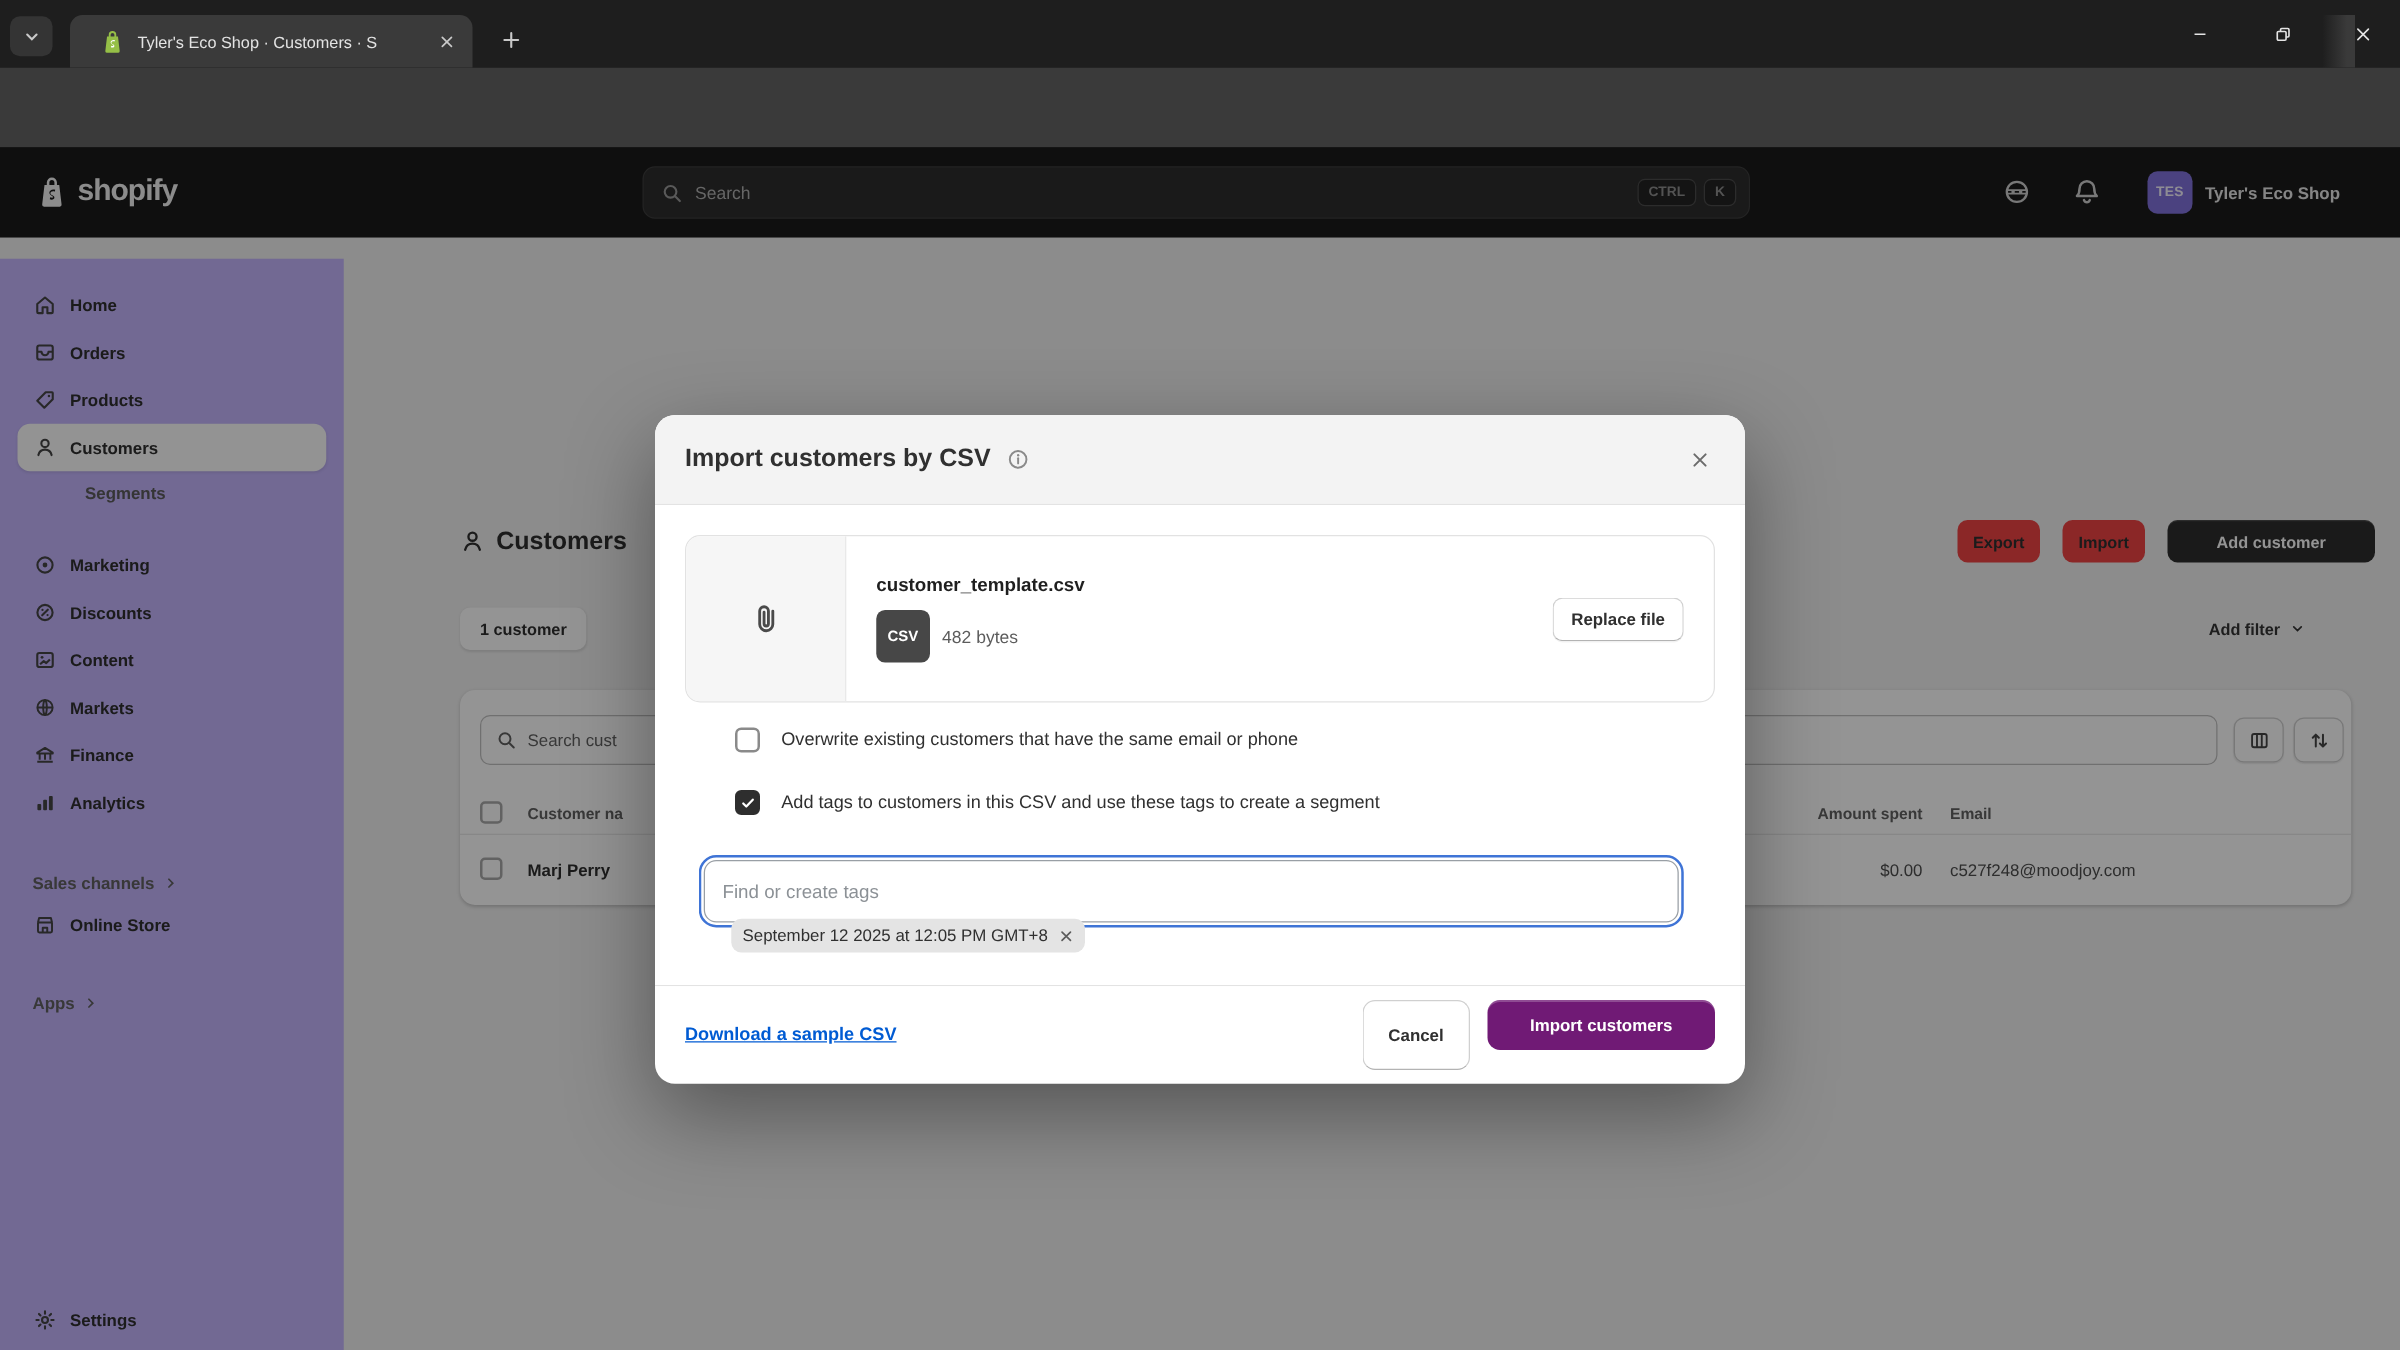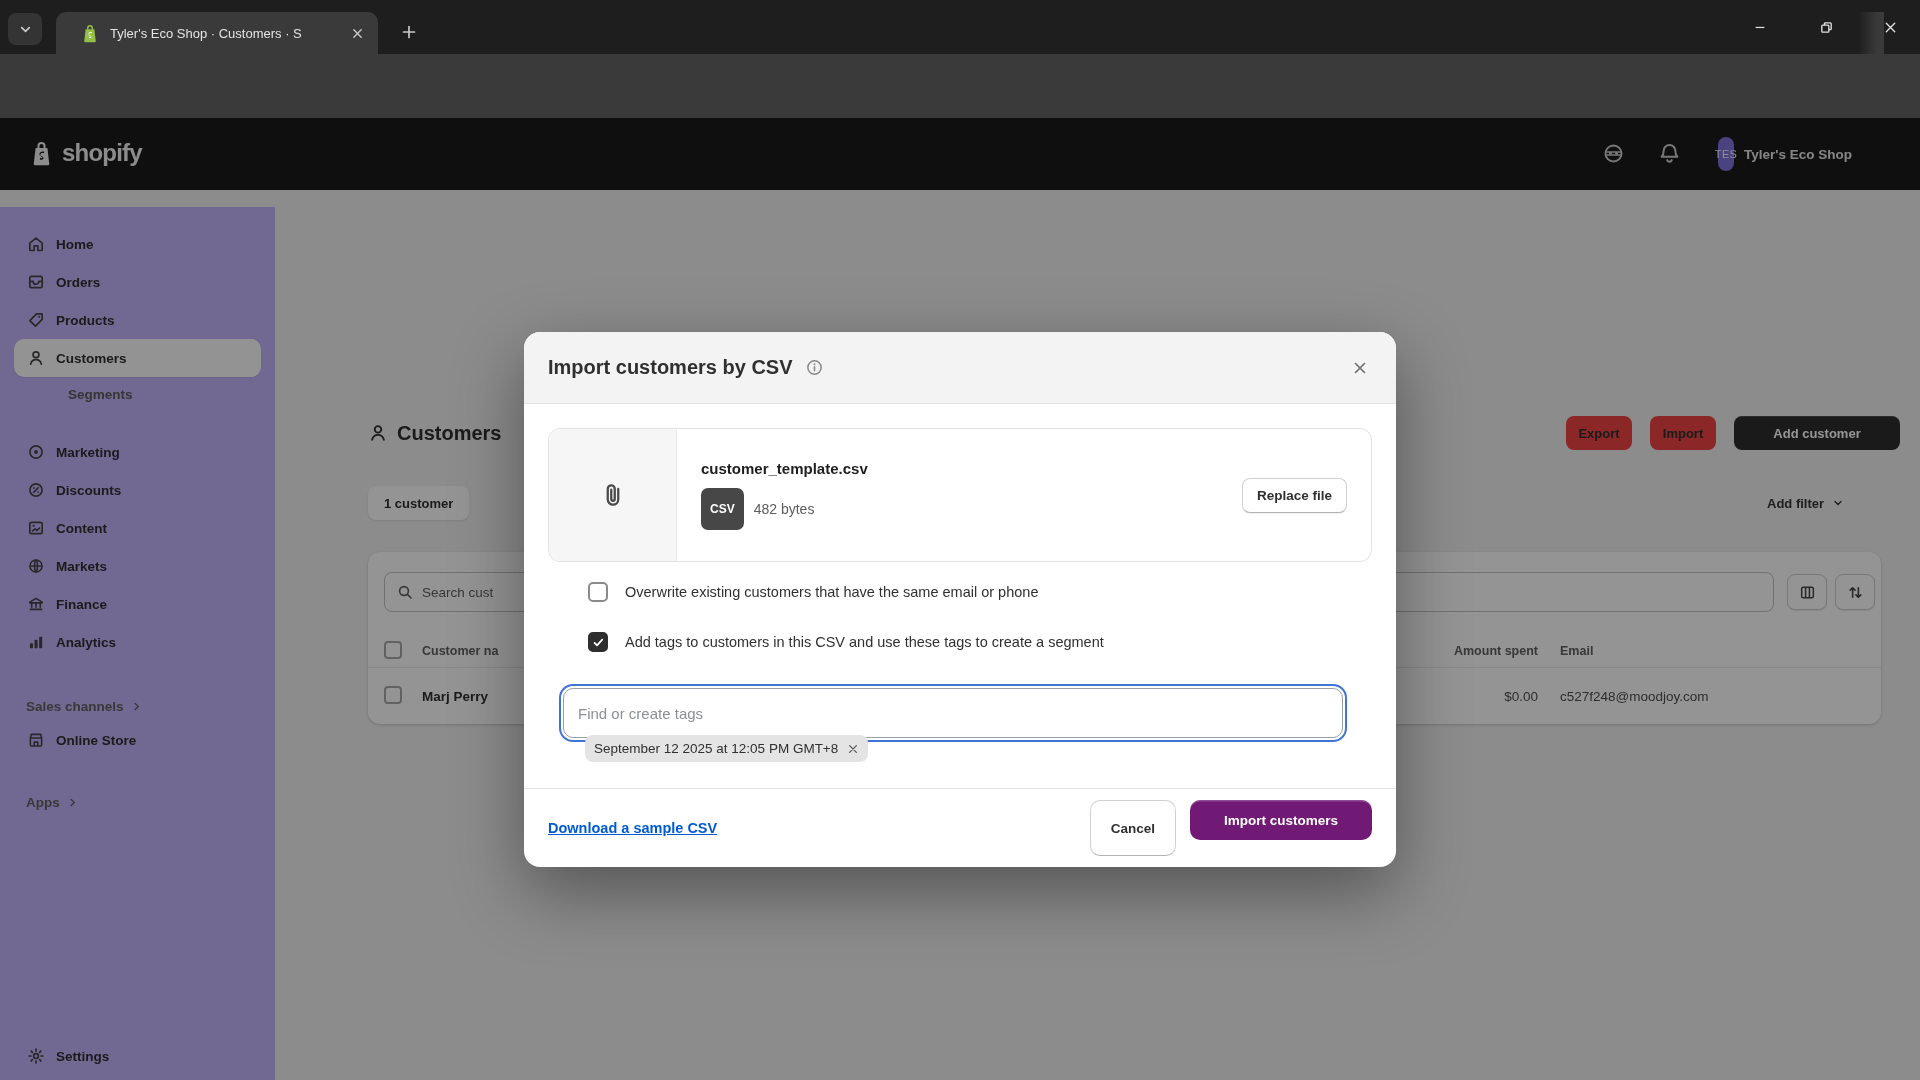--- a/index.html
+++ b/index.html
@@ -51,22 +51,22 @@
   .kbd{ font-size:11px; font-weight:700; color:#8f8f8f; background:#232323; border:1px solid #4c4c4c;
         border-radius:6px; padding:4px 8px; }
   .kbds{ margin-left:auto; display:flex; gap:6px; }
   .top-ic{ position:absolute; top:24px; color:#cfcfcf; }
   .assist{ left:1602px; } .bell{ left:1658px; }
   .nbadge{ position:absolute; left:1674px; top:133px; min-width:17px; height:17px; border-radius:9px;
            background:#d7342a; border:2px solid #1b1b1b; color:#fff; font-size:10px; font-weight:700;
            display:flex; align-items:center; justify-content:center; padding:0 3px; }
   .storechip{ position:absolute; left:1712px; top:15px; height:42px; display:flex; align-items:center; gap:10px;
               padding:0 10px 0 6px; border-radius:10px; }
-  .avatar{ width:16px; height:34px; border-radius:8px; background:#8273dd; color:#f4f1ff; font-size:11px;
-           font-weight:400; display:flex; align-items:center; justify-content:center; letter-spacing:.3px; }
+  .avatar{ width:36px; height:34px; border-radius:8px; background:#8273dd; color:#f4f1ff; font-size:11px;
+           font-weight:700; display:flex; align-items:center; justify-content:center; letter-spacing:.3px; }
   .storename{ color:#e6e6e6; font-size:13.5px; font-weight:700; }
 
   
   .app{ position:absolute; left:0; top:190px; width:1920px; height:890px; background:#f1f1f1; }
   .sidebar{ position:absolute; left:0; top:17px; width:275px; height:890px; background:#c4b5fd; padding-top:18px; }
   .side-item{ display:flex; align-items:center; gap:11px; height:38px; margin:0 14px; padding:0 12px;
               border-radius:10px; color:#303030; font-size:13.5px; font-weight:600; }
   .side-item .sic{ color:#454545; width:19px; display:flex; justify-content:center; }
   .side-item.active{ background:#fdfdfd; font-weight:700; box-shadow:0 1px 2px rgba(0,0,0,.08); }
   .side-sub{ height:34px; padding-left:54px; color:#5c5c5c; font-weight:600; display:flex; align-items:center;
@@ -256,20 +256,33 @@
 
   <div class="admintop">
     <div class="logo">
       <svg width="27" height="30" viewBox="0 0 16 16">
         <path fill="#f2f2f2" d="M4.5 5h7l1.1 9.3a.9.9 0 01-.9 1H4.3a.9.9 0 01-.9-1z"></path>
         <path fill="none" stroke="#f2f2f2" stroke-width="1.2" d="M6.2 5.2V3.9a1.8 1.8 0 013.6 0v1.3"></path>
         <path fill="#1b1b1b" d="M9.3 8.2c-.9-.4-2 0-2 .8 0 1 1.9.9 1.9 2 0 .9-1.2 1.3-2.2.8l.2-1 .9.3c.4.1.6-.4.2-.7-.8-.5-1.5-.9-1.5-1.7 0-1.3 1.5-1.9 2.8-1.4z"></path>
       </svg>
       <span class="logo-word">shopify</span>
     </div>
+    <div class="gsearch">
+      <span>
+        <svg width="17" height="17" viewBox="0 0 16 16" fill="none" stroke="#9a9a9a" stroke-width="1.6" stroke-linecap="round">
+            <circle cx="7" cy="7" r="4.4"></circle>
+            <path d="M10.4 10.4L14 14"></path>
+          </svg>
+      </span>
+      <span class="ph">Search</span>
+      <span class="kbds">
+        <span class="kbd">CTRL</span>
+        <span class="kbd">K</span>
+      </span>
+    </div>
     <div class="top-ic assist">
       <svg width="23" height="23" viewBox="0 0 16 16" fill="none" stroke="currentColor" stroke-width="1.3">
           <circle cx="8" cy="8" r="5.6"></circle>
           <path d="M2.6 7h10.8M2.6 9h10.8" stroke-width="1"></path>
           <circle cx="5.9" cy="8" r="1" fill="currentColor" stroke="none"></circle>
           <circle cx="10.1" cy="8" r="1" fill="currentColor" stroke="none"></circle>
         </svg>
     </div>
     <div class="top-ic bell">
       <svg width="23" height="23" viewBox="0 0 16 16" fill="none" stroke="currentColor" stroke-width="1.4" stroke-linecap="round" stroke-linejoin="round">

